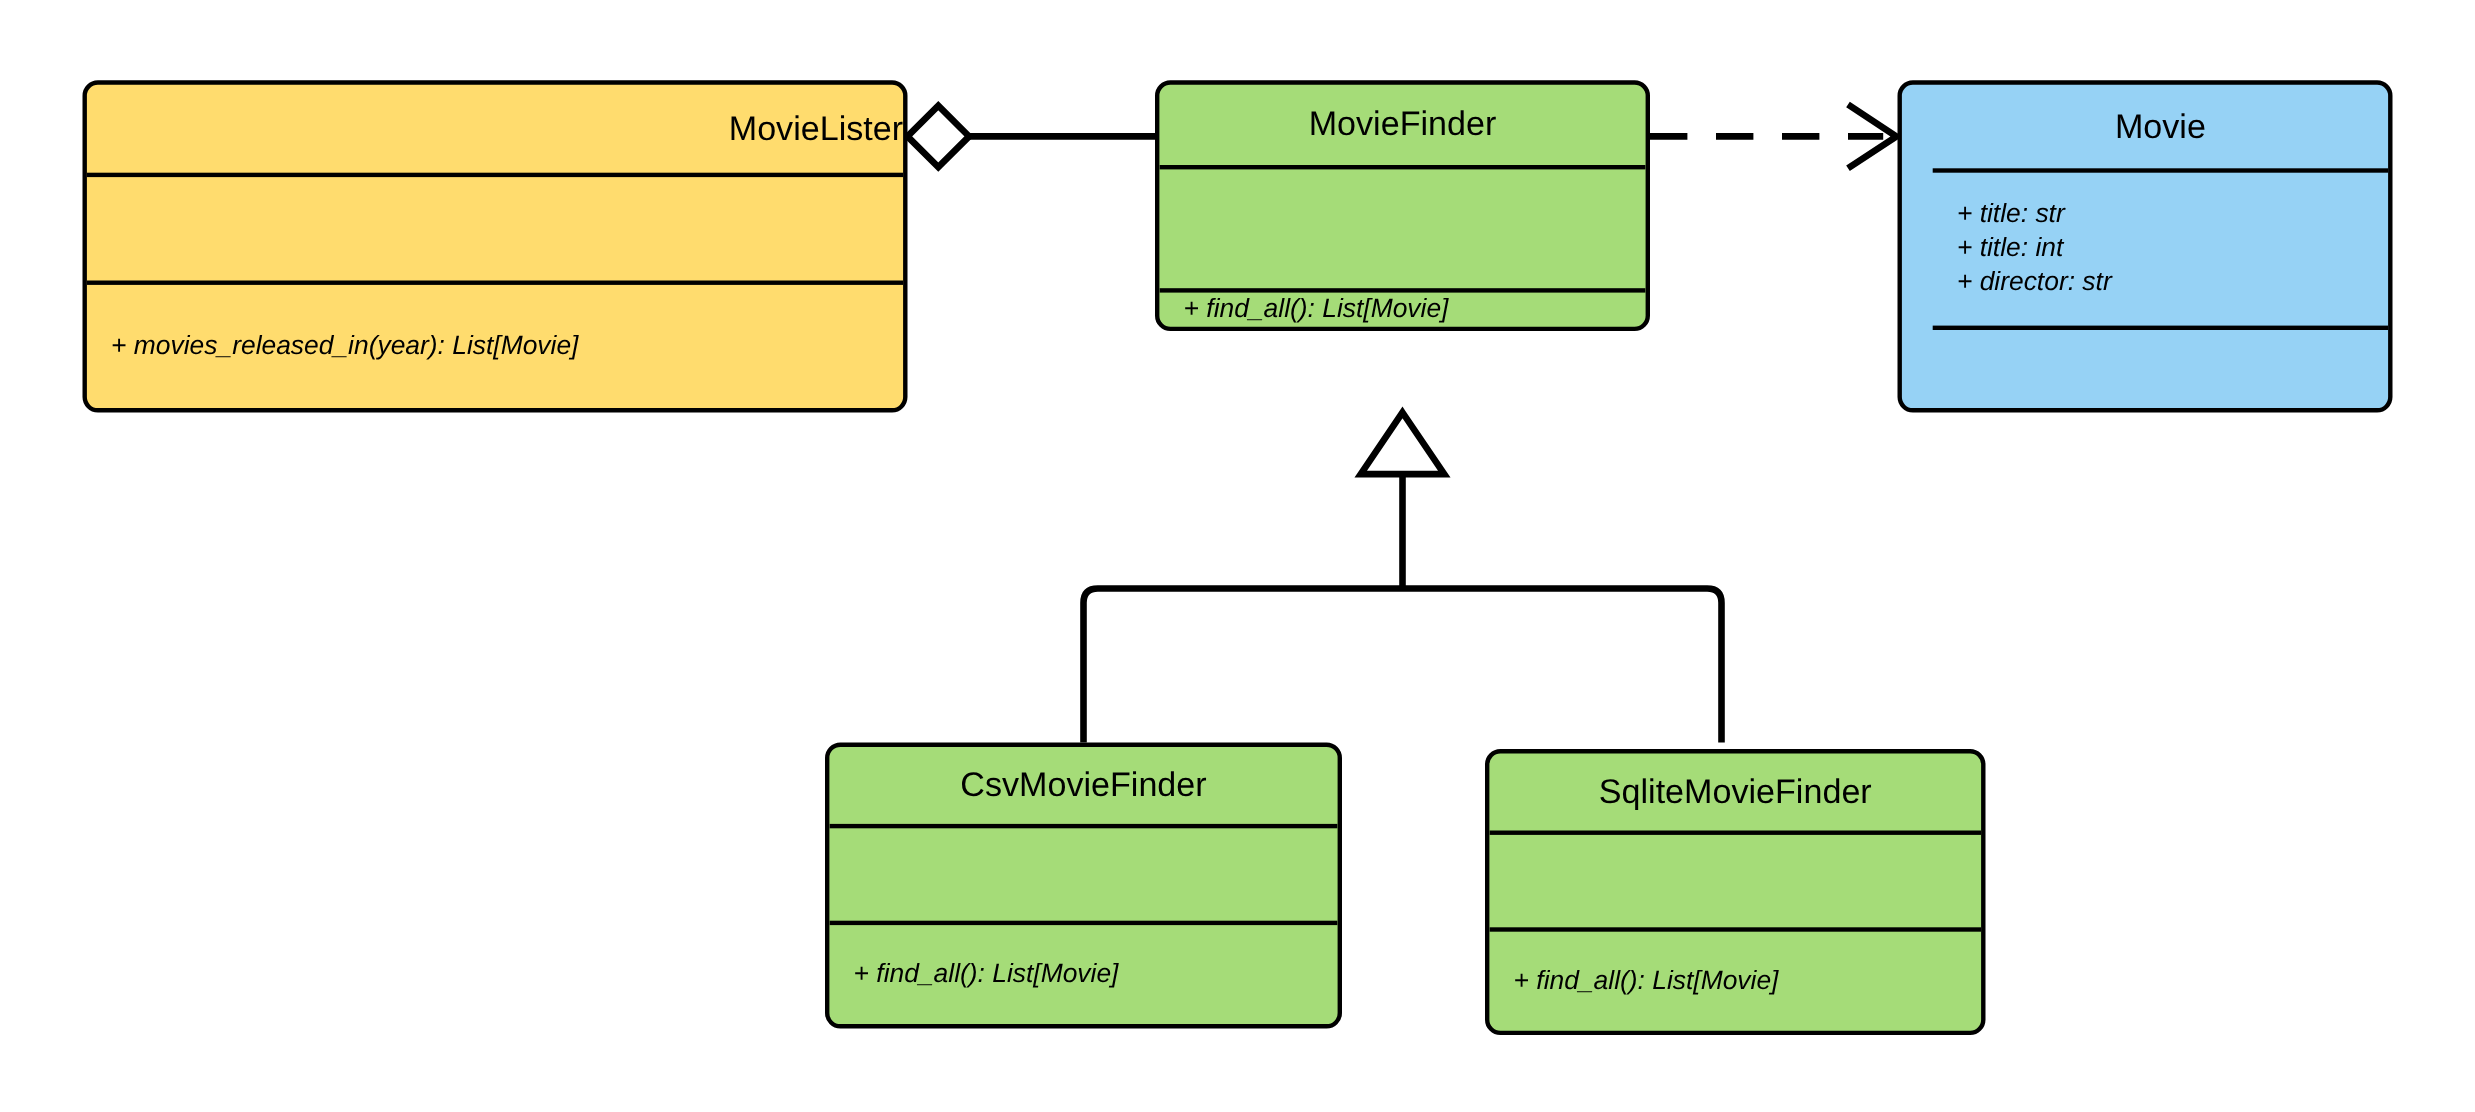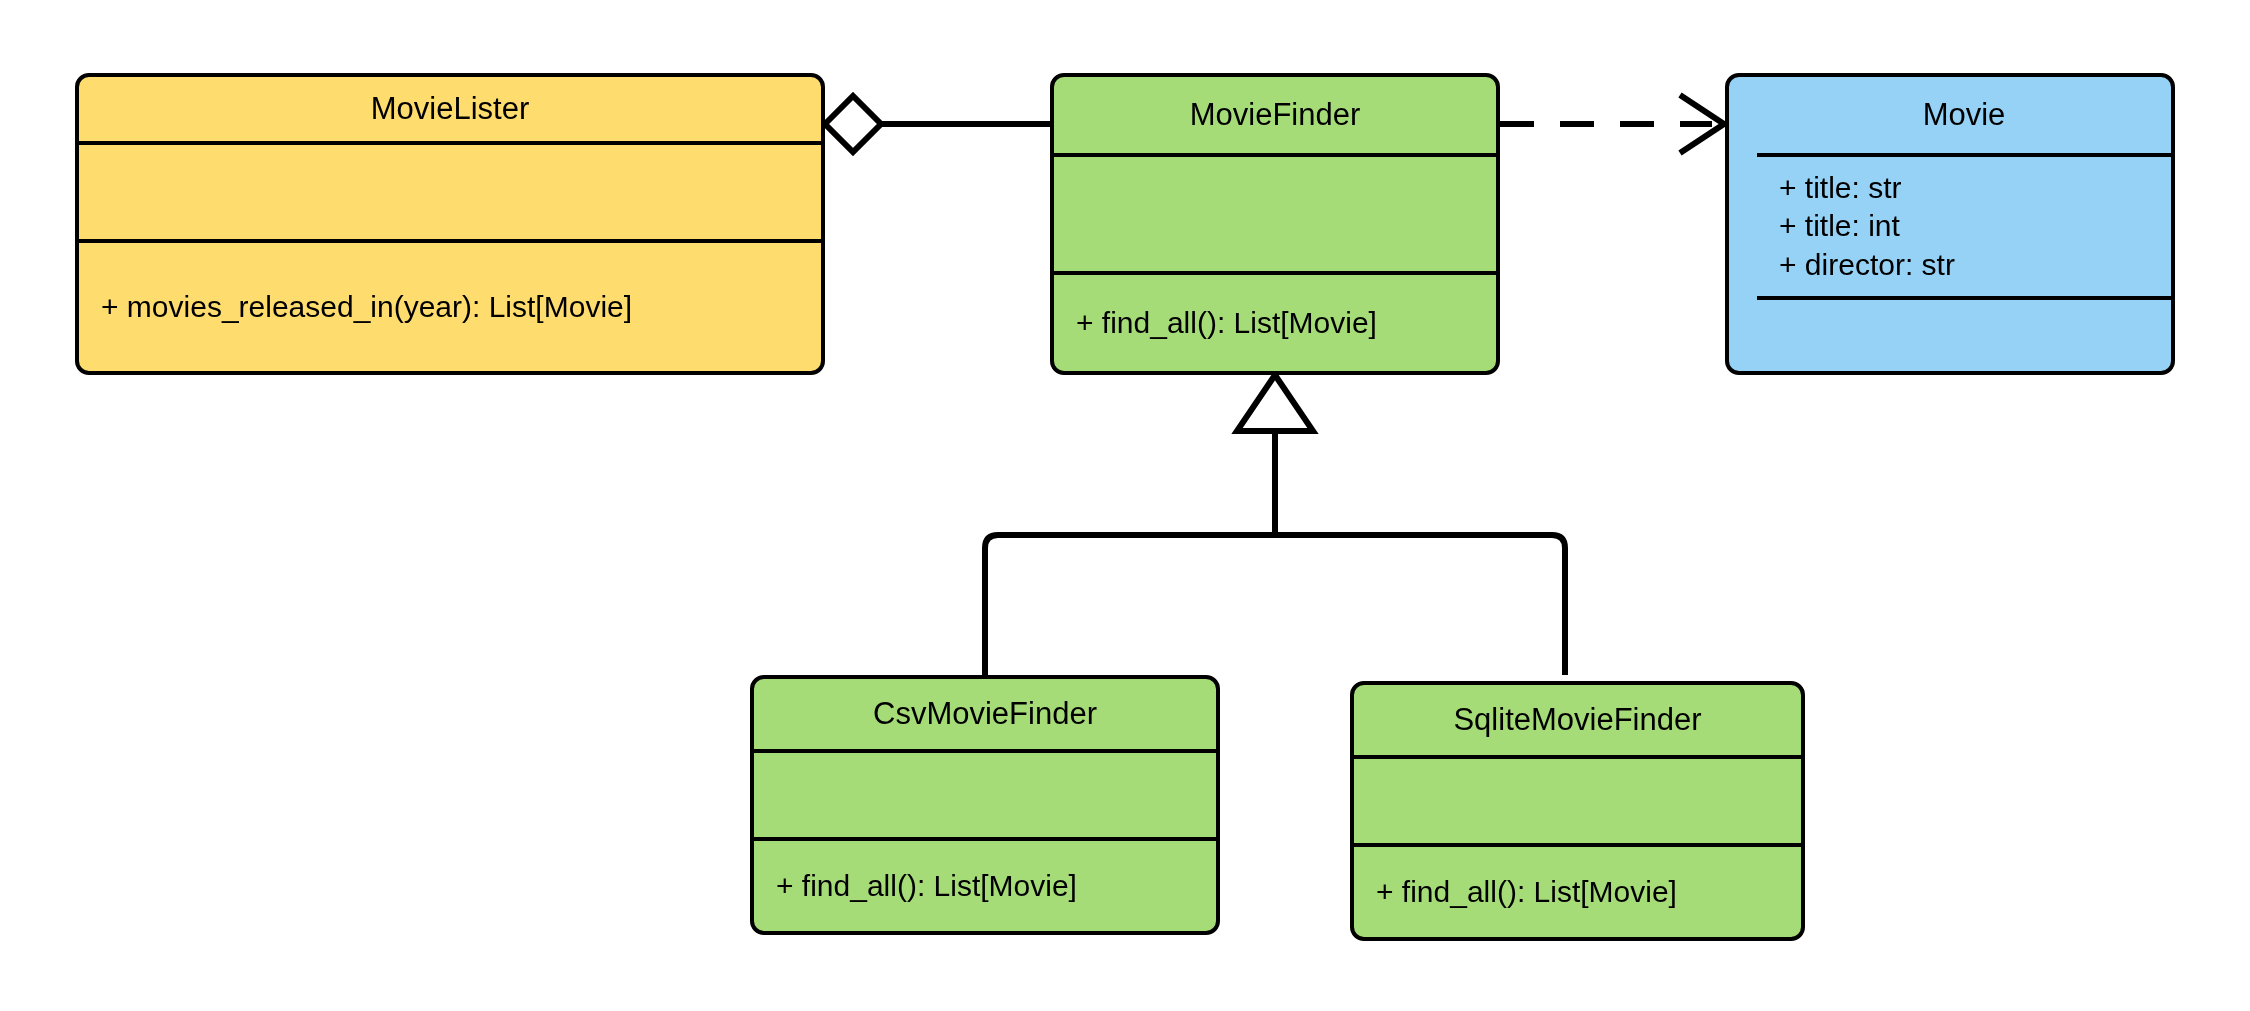--- a/index.html
+++ b/index.html
@@ -50,25 +50,26 @@
   .compartment.divider {
     border-top: 4px solid #000000;
   }
   .class-title {
     font-size: 31px;
     color: #000000;
     line-height: 1.1;
     white-space: nowrap;
   }
   .member {
-    font-size: 30px;
+    font-size: 24px;
     color: #000000;
     line-height: 1.28;
     padding-left: 22px;
     white-space: nowrap;
+    font-style: italic;
   }
   .fill-yellow { background: #FFDC6E; }
   .fill-green  { background: #A5DC78; }
   .fill-blue   { background: #96D2F5; padding-left: 28px; }
 </style>
 </head>
 <body>
 
 <div id="canvas">
 
@@ -89,30 +90,30 @@
       <line x1="1275" y1="430" x2="1275" y2="535" stroke="#000000" stroke-width="6"></line>
 
       <path d="M 985 675 L 985 548 Q 985 535 998 535
                L 1552 535 Q 1565 535 1565 548 L 1565 675" fill="none" stroke="#000000" stroke-width="6"></path>
 
       <polygon points="1275,375 1313,431 1237,431" fill="#ffffff" stroke="#000000" stroke-width="6" stroke-linejoin="miter"></polygon>
     </g>
   </svg>
 
   <div class="uml-class fill-yellow" style="left:75px; top:73px; width:750px; height:302px;">
-    <div class="compartment title-c" style="height:64px;">
+    <div class="compartment title-c" style="height:80px;align-items:flex-end;">
       <span class="class-title">MovieLister</span>
     </div>
     <div class="compartment divider" style="height:98px;"></div>
     <div class="compartment divider" style="flex:1 1 auto;">
       <div class="member">+ movies_released_in(year): List[Movie]</div>
     </div>
   </div>
 
-  <div class="uml-class fill-green" style="left:1050px; top:73px; width:450px; height:302px;">
+  <div class="uml-class fill-green" style="left:1050px; top:73px; width:450px; height:228px;">
     <div class="compartment title-c" style="height:76px;">
       <span class="class-title">MovieFinder</span>
     </div>
     <div class="compartment divider" style="height:118px;"></div>
     <div class="compartment divider" style="flex:1 1 auto;">
       <div class="member">+ find_all(): List[Movie]</div>
     </div>
   </div>
 
   <div class="uml-class fill-blue" style="left:1725px; top:73px; width:450px; height:302px;">

